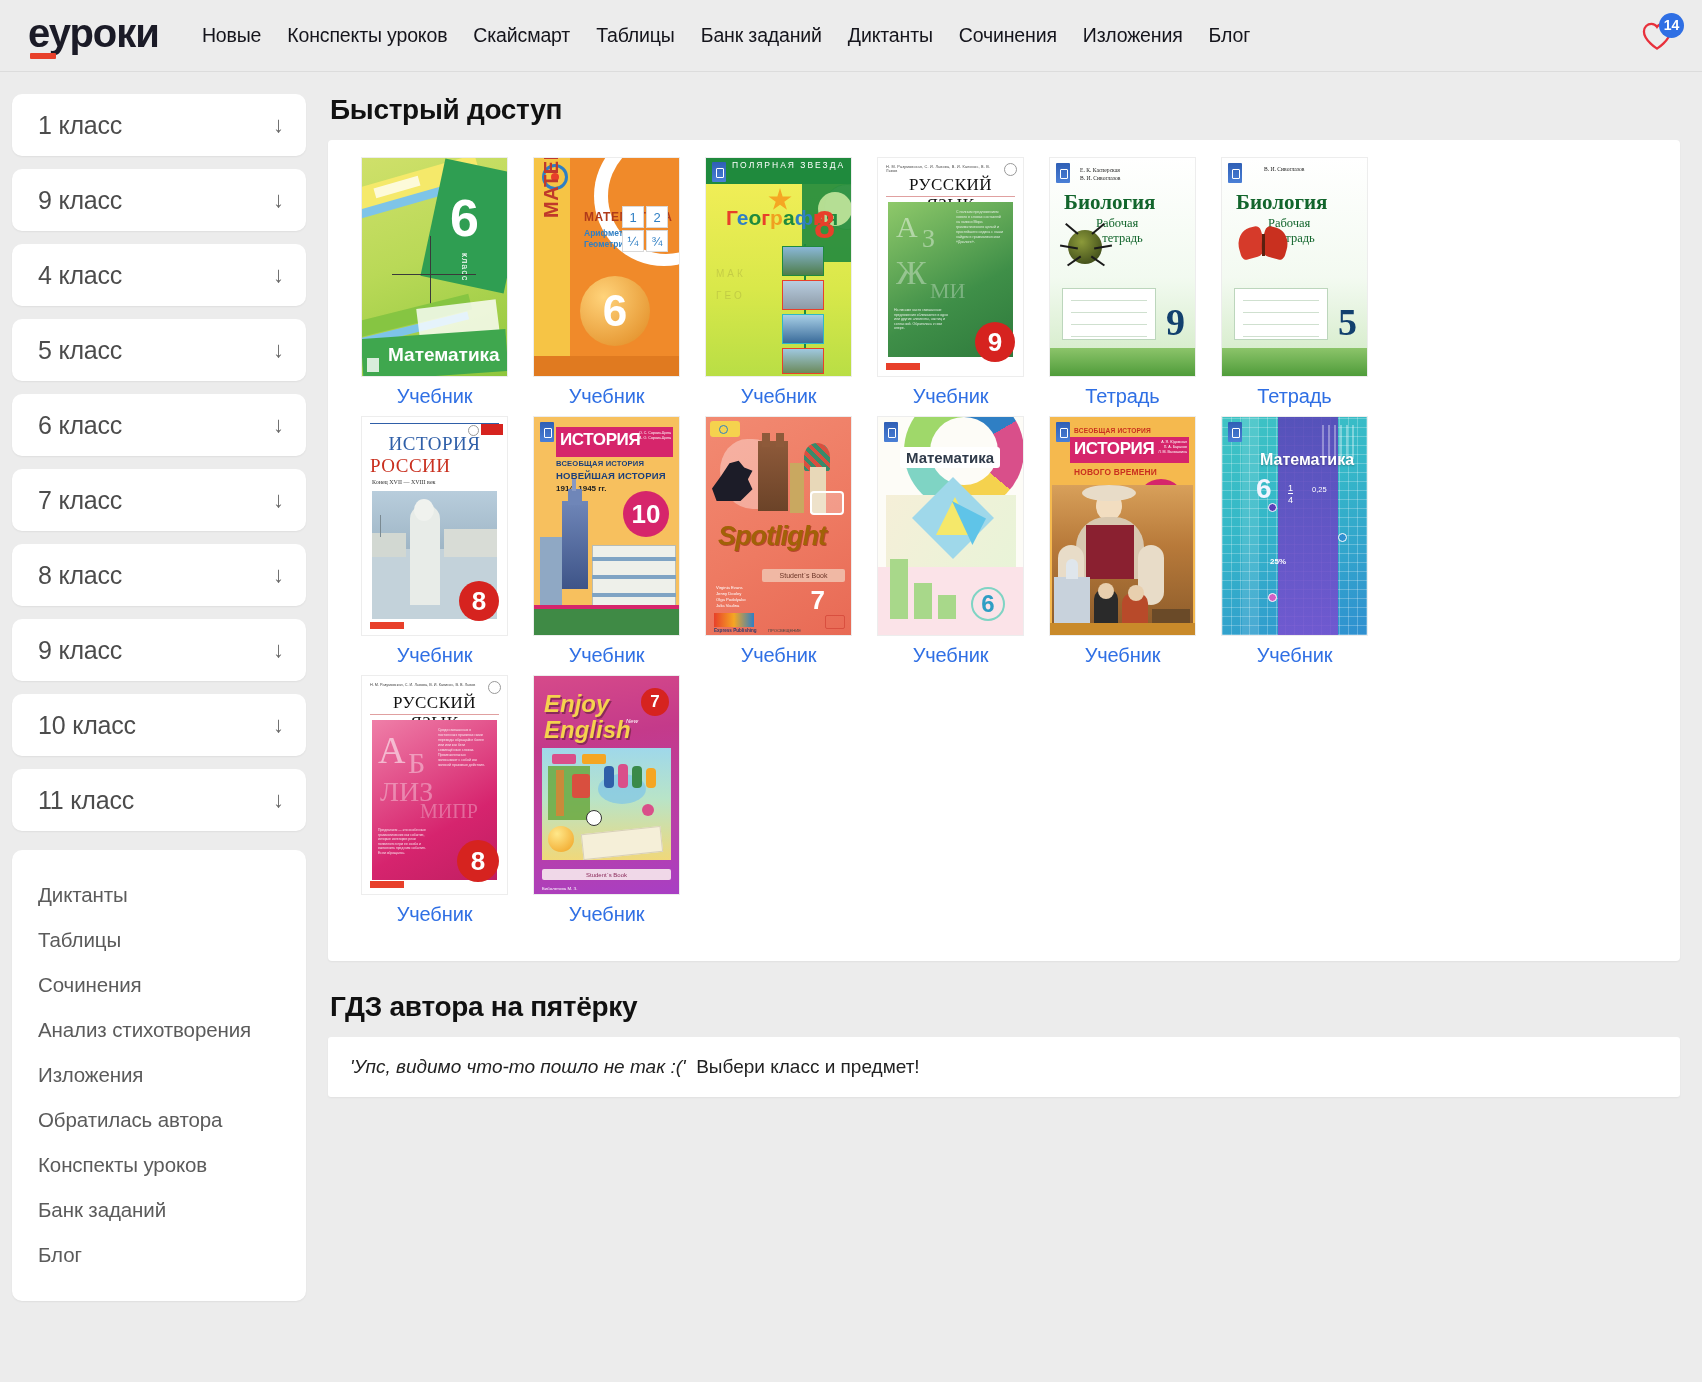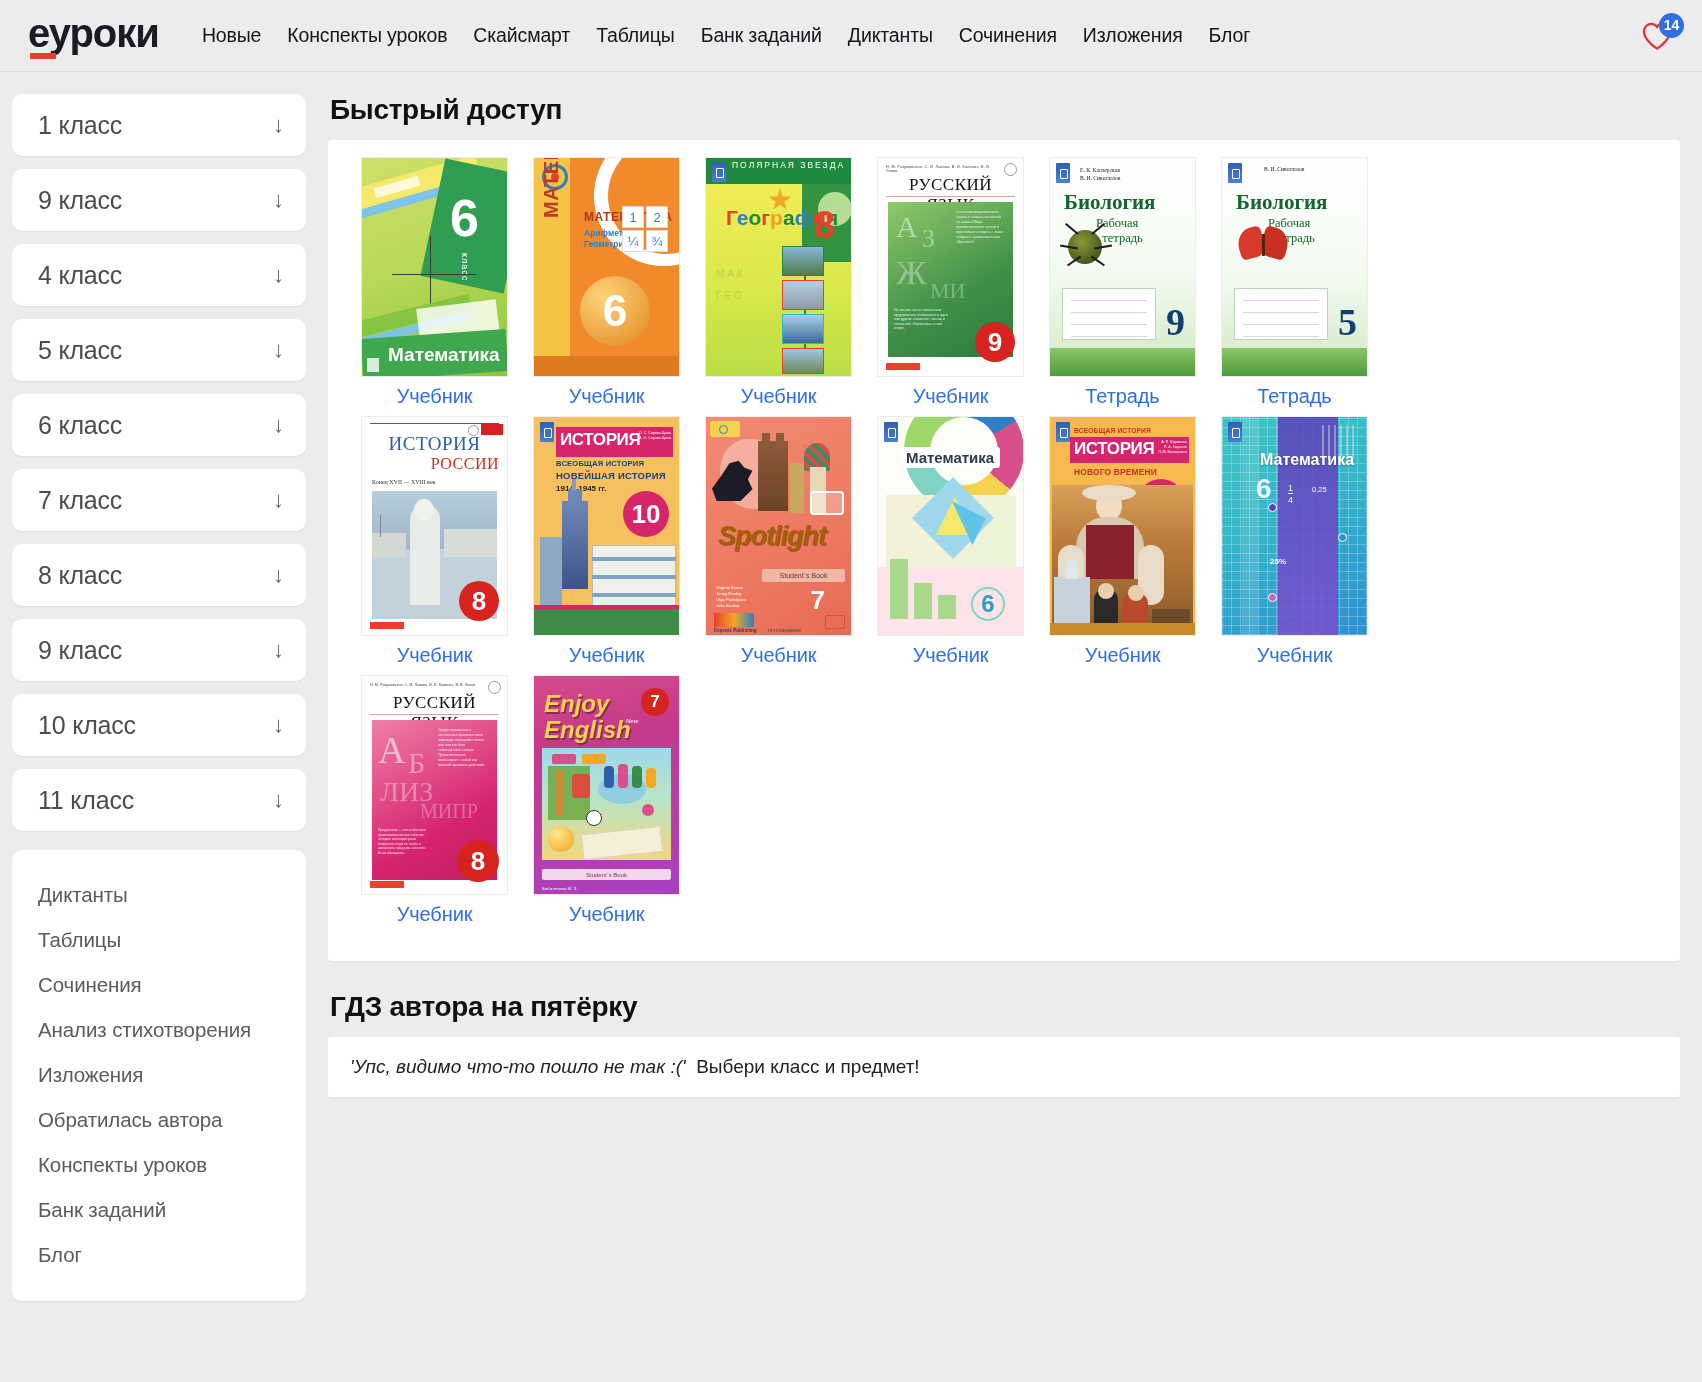--- a/index.html
+++ b/index.html
@@ -472,21 +472,21 @@
           <div class="book-label">Тетрадь</div>
         </div>
 
         <div class="book-cell">
           <div class="cover">
             <div class="cv full" style="background:#fff"></div>
             <div class="cv" style="left:8px;top:6px;right:8px;height:1px;background:#2f5fa8"></div>
             <div class="cv" style="right:28px;top:8px;width:11px;height:11px;border-radius:50%;border:1px solid #999"></div>
             <div class="cv" style="right:4px;top:7px;width:22px;height:11px;background:#d6231f"></div>
             <div class="cv" style="left:8px;top:16px;right:8px;text-align:center;color:#2f5fa8;font-family:'Liberation Serif',serif;font-size:19px;letter-spacing:.5px;">ИСТОРИЯ</div>
-            <div class="cv" style="left:8px;top:38px;right:8px;text-align:right;color:#c9301f;font-family:'Liberation Serif',serif;font-size:16px;letter-spacing:.5px;">РОССИИ</div>
+            <div class="cv" style="left:8px;top:38px;right:8px;text-align:left;color:#c9301f;font-family:'Liberation Serif',serif;font-size:19px;letter-spacing:.5px;">РОССИИ</div>
             <div class="cv" style="left:10px;top:62px;color:#333;font-size:6px;font-family:'Liberation Serif',serif;">Конец XVII — XVIII век</div>
             <div class="cv" style="left:10px;top:74px;width:125px;height:128px;background:linear-gradient(180deg,#b8cddc 0%,#9fb6c6 45%,#8fa2ad 100%);overflow:hidden">
               <div class="cv" style="left:0;top:58px;width:125px;height:70px;background:#c3d2da"></div>
               <div class="cv" style="left:38px;top:14px;width:30px;height:100px;background:#e8ece8;border-radius:14px 14px 0 0"></div>
               <div class="cv" style="left:42px;top:8px;width:20px;height:22px;border-radius:50%;background:#f0f2ee"></div>
               <div class="cv" style="left:72px;top:38px;width:53px;height:28px;background:#d8dcd6"></div>
               <div class="cv" style="left:0;top:42px;width:34px;height:24px;background:#d2d8d2"></div>
               <div class="cv" style="left:8px;top:24px;width:1px;height:22px;background:#7a8a92"></div>
             </div>
             <div class="cv circ-num" style="right:8px;bottom:14px;width:40px;height:40px;background:#d6231f;font-size:26px;">8</div>

